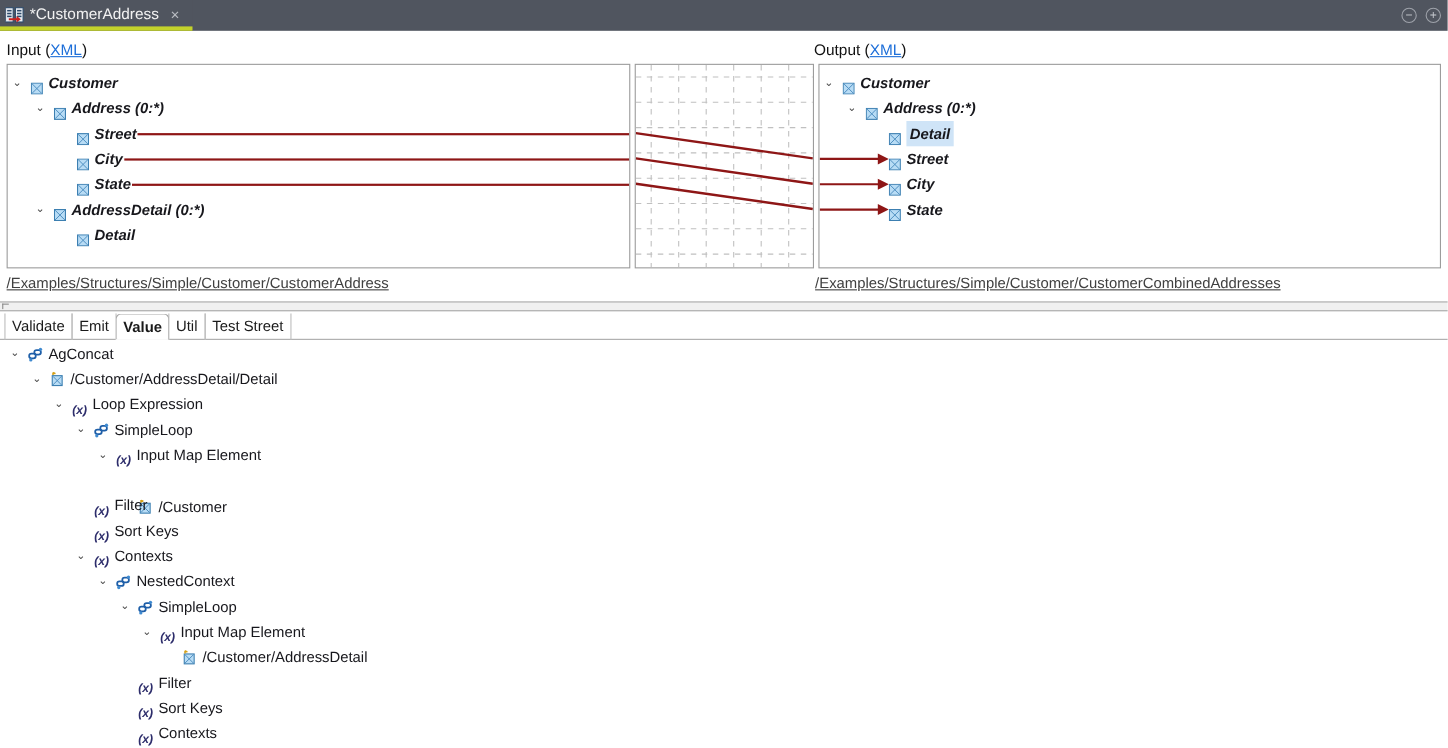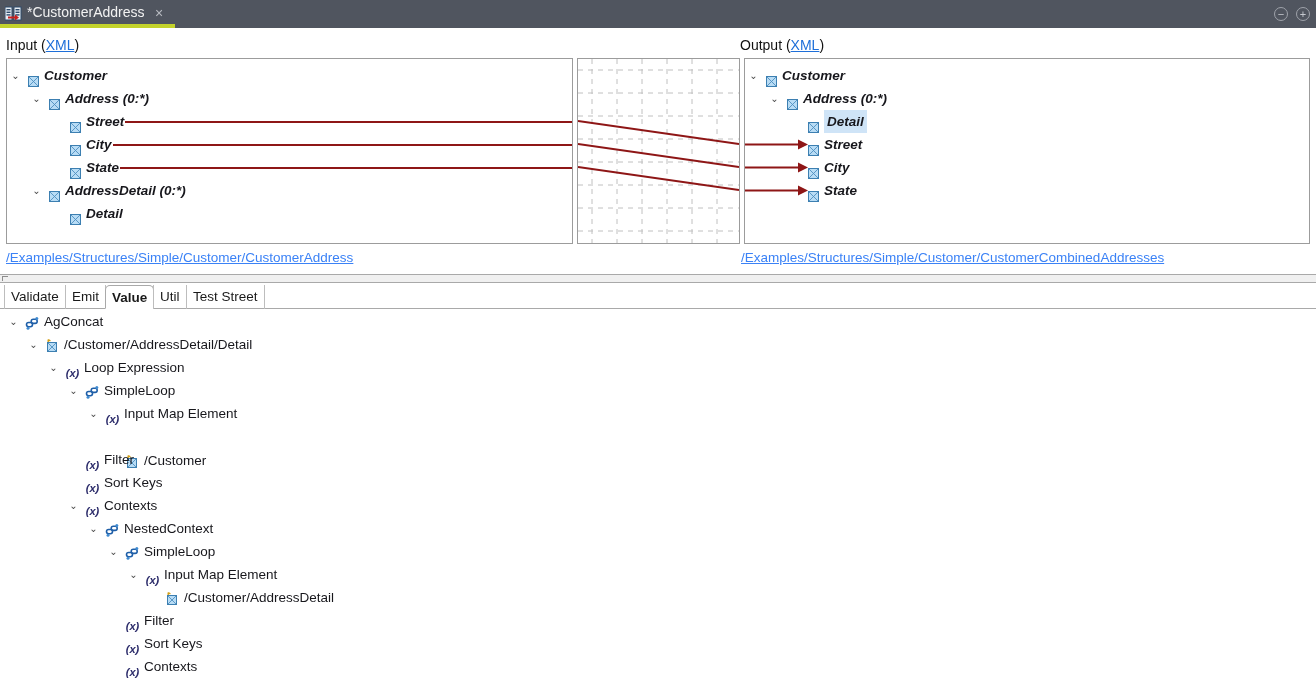--- a/index.html
+++ b/index.html
@@ -86,21 +86,21 @@
   }
 
   
   .map-line {
     position: absolute; height: 2px; background: #8e1616;
   }
 
   
   .path-link {
     position: absolute; top: 250px; font-size: 13.5px;
-    color: #3b82f6; text-decoration: underline; white-space: nowrap; cursor: pointer;
+    color: #404040; text-decoration: underline; white-space: nowrap; cursor: pointer;
   }
   #path-input  { left: 6px; }
   #path-output { left: 741px; }
 
   
   #splitter {
     position: absolute; left: 0; top: 274px; width: 1316px; height: 9px;
     background: #f0f0f0; border-top: 1px solid #a9a9a9; border-bottom: 1px solid #a9a9a9;
     cursor: row-resize;
   }

